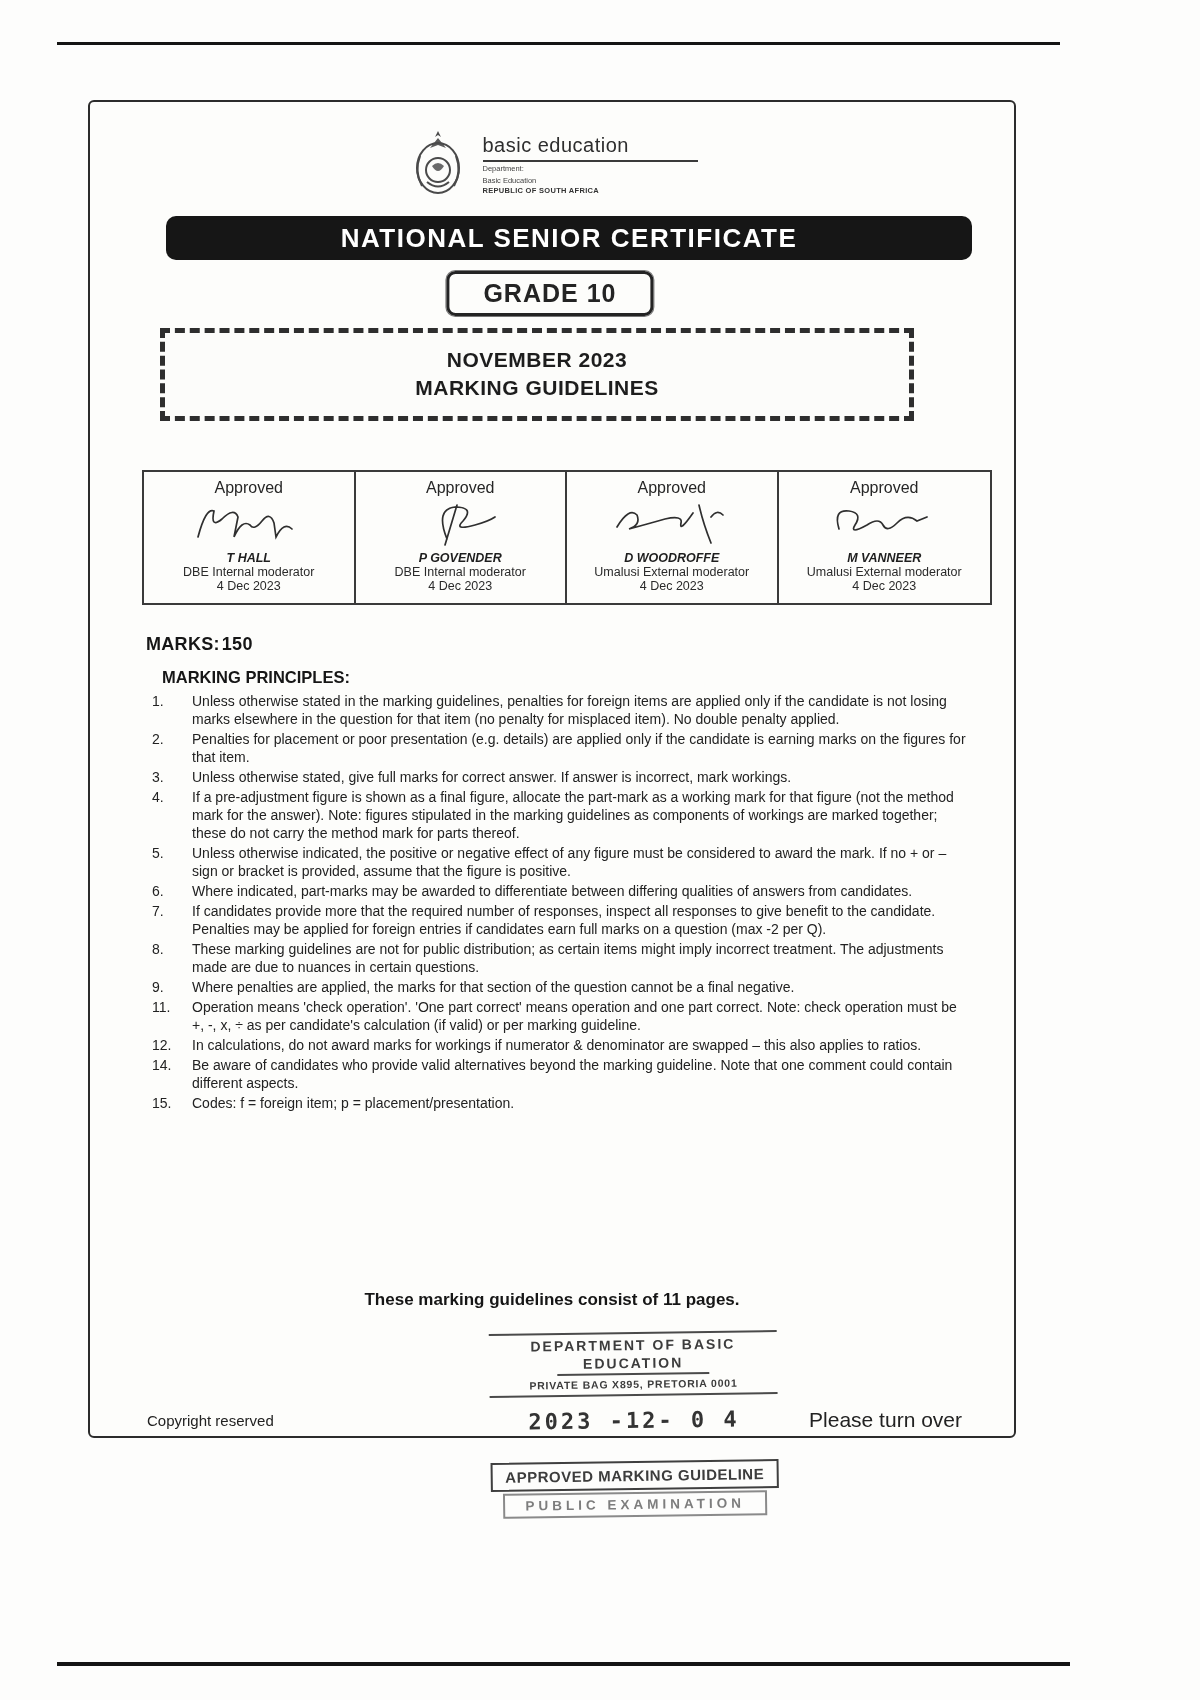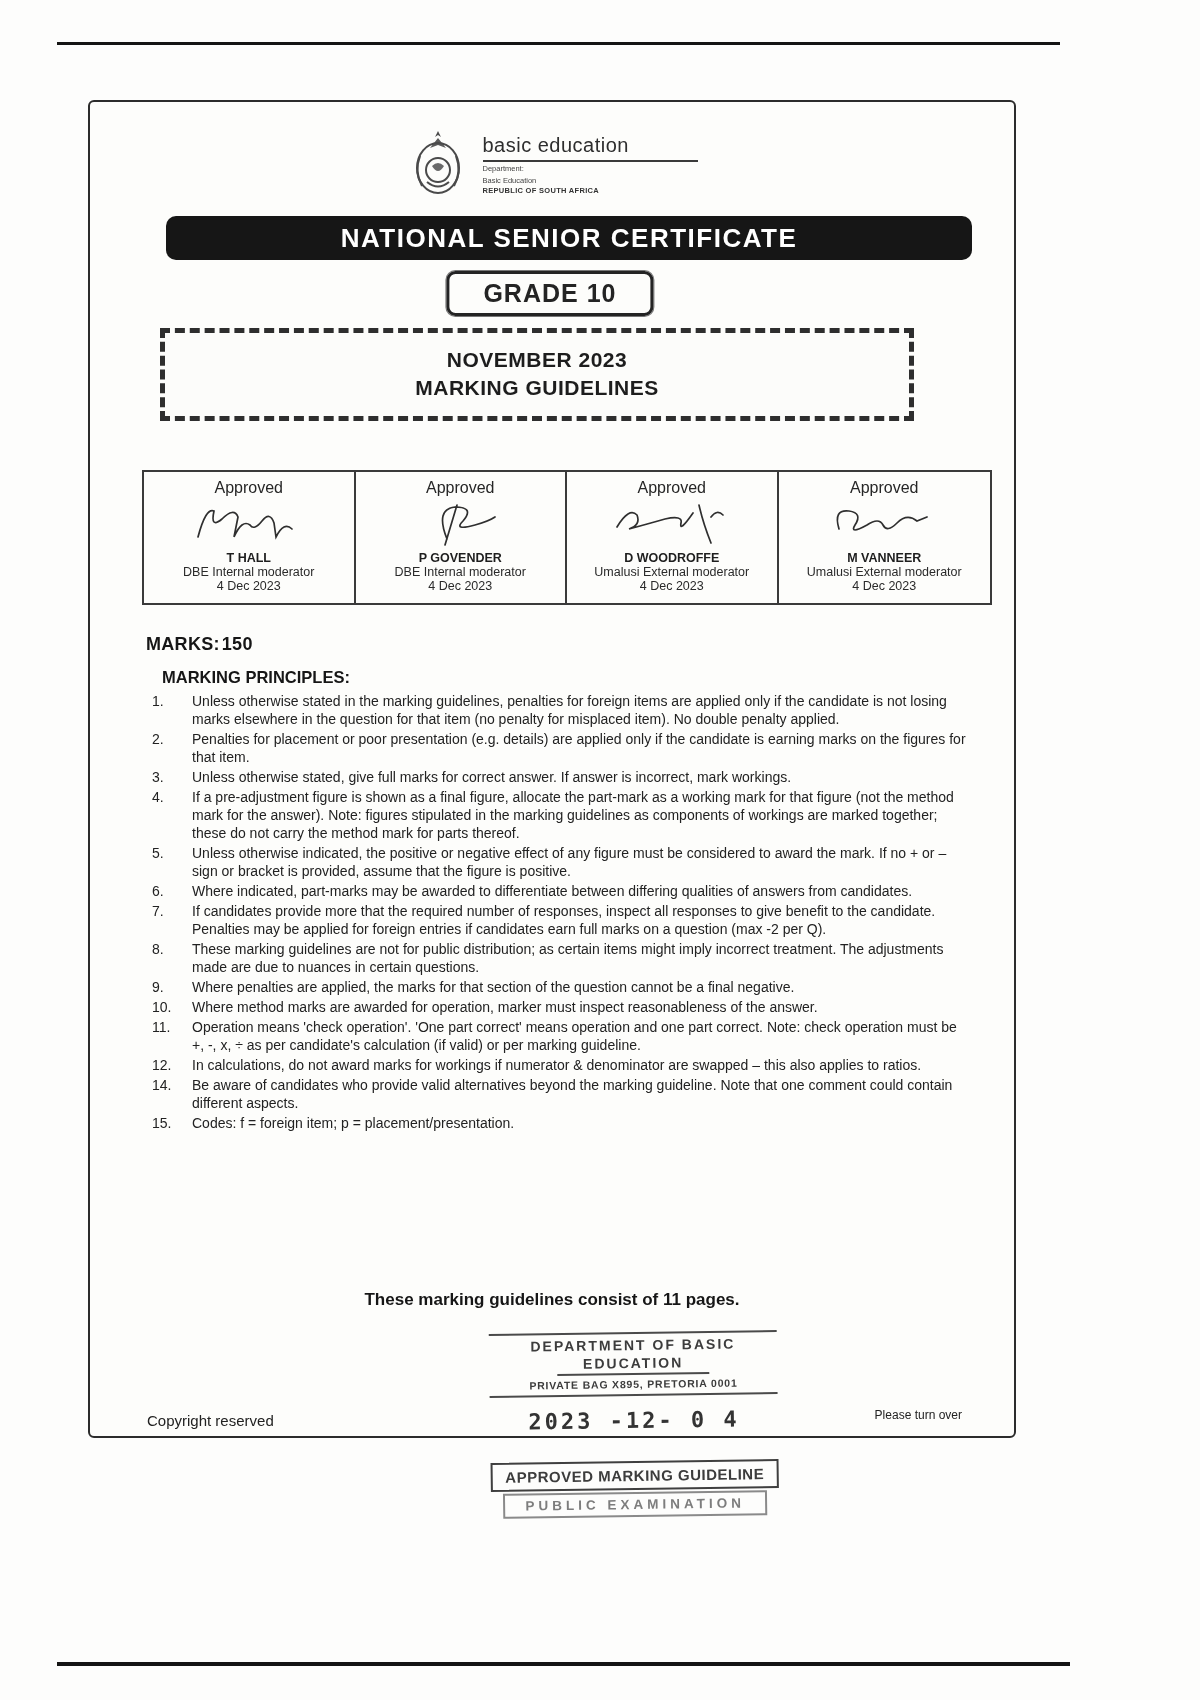--- a/index.html
+++ b/index.html
@@ -54,21 +54,21 @@
   
   .approvals {
     position: absolute; top: 368px; left: 52px; width: 850px;
     display: grid; grid-template-columns: 1fr 1fr 1fr 1fr;
     border: 2px solid #3a3a3a; background: #fdfdfb;
   }
   .approval-cell { border-right: 2px solid #3a3a3a; padding: 7px 5px 10px; text-align: center; }
   .approval-cell:last-child { border-right: none; }
   .approval-label { font-size: 16px; color: #262626; }
   .approval-sig { height: 50px; margin: 2px auto 0; display: block; }
-  .approval-name { font-size: 12.5px; font-weight: bold; color: #1e1e1e; margin-top: 2px; }
+  .approval-name { font-size: 12.5px; font-weight: bold; color: #1e1e1e; margin-top: 2px; font-style: italic; }
   .approval-role { font-size: 12.5px; color: #2a2a2a; }
   .approval-date { font-size: 12.5px; color: #2a2a2a; }
 
   
   .marks { position: absolute; top: 532px; left: 56px; font-size: 18px; font-weight: bold; letter-spacing: 0.3px; color: #161616; }
   .marks .marks-value { margin-left: 2px; }
   .principles-title { position: absolute; top: 566px; left: 72px; font-size: 16.5px; font-weight: bold; color: #161616; }
   .principles-list { position: absolute; top: 590px; left: 62px; width: 820px; }
   .principle { display: flex; margin-bottom: 2px; }
   .principle-num { flex: 0 0 40px; font-size: 14px; line-height: 18px; color: #222; }
@@ -83,21 +83,21 @@
   }
   .stamp-head { border-top: 2px solid #4a4a4a; padding-top: 3px; font-size: 14px; font-weight: bold; letter-spacing: 2px; line-height: 1.25; }
   .stamp-head .stamp-head-line2 { border-bottom: 2px solid #4a4a4a; display: inline-block; padding: 0 26px 1px; }
   .stamp-address { font-size: 10.5px; font-weight: bold; letter-spacing: 0.8px; border-bottom: 2px solid #4a4a4a; padding: 3px 0 4px; }
   .stamp-date { font-family: "DejaVu Sans Mono", monospace; font-size: 22px; font-weight: bold; letter-spacing: 3px; padding: 12px 0 6px; color: #333; }
   .stamp-approved { margin-top: 22px; border: 2px solid #3f3f3f; padding: 4px 4px; font-size: 15px; font-weight: bold; letter-spacing: 0.5px; background: rgba(253,253,251,0.6); }
   .stamp-exam { margin: 2px 12px 0; border: 2px solid #8a8a8a; padding: 3px 2px; font-size: 13.5px; font-weight: bold; letter-spacing: 4px; color: #7d7d7d; }
 
   
   .footer-left { position: absolute; top: 1310px; left: 57px; font-size: 15px; color: #222; }
-  .footer-right { position: absolute; top: 1306px; right: 52px; font-size: 12px; color: #222; }
+  .footer-right { position: absolute; top: 1306px; right: 52px; font-size: 21px; color: #222; }
 </style>
 </head>
 <body>
 
 <div class="scan-line-top"></div>
 
 <div class="page">
 
   <div class="logo-wrap">
     <svg class="crest" viewBox="0 0 60 68">
@@ -210,24 +210,20 @@
       </div>
     <div class="principle">
         <span class="principle-num">8.</span>
         <span class="principle-text">These marking guidelines are not for public distribution; as certain items might imply incorrect treatment. The adjustments made are due to nuances in certain questions.</span>
       </div>
     <div class="principle">
         <span class="principle-num">9.</span>
         <span class="principle-text">Where penalties are applied, the marks for that section of the question cannot be a final negative.</span>
       </div>
     <div class="principle">
-        <span class="principle-num">10.</span>
-        <span class="principle-text">Where method marks are awarded for operation, marker must inspect reasonableness of the answer.</span>
-      </div>
-    <div class="principle">
         <span class="principle-num">11.</span>
         <span class="principle-text">Operation means 'check operation'. 'One part correct' means operation and one part correct. Note: check operation must be +, -, x, ÷ as per candidate's calculation (if valid) or per marking guideline.</span>
       </div>
     <div class="principle">
         <span class="principle-num">12.</span>
         <span class="principle-text">In calculations, do not award marks for workings if numerator &amp; denominator are swapped – this also applies to ratios.</span>
       </div>
     <div class="principle">
         <span class="principle-num">14.</span>
         <span class="principle-text">Be aware of candidates who provide valid alternatives beyond the marking guideline. Note that one comment could contain different aspects.</span>

